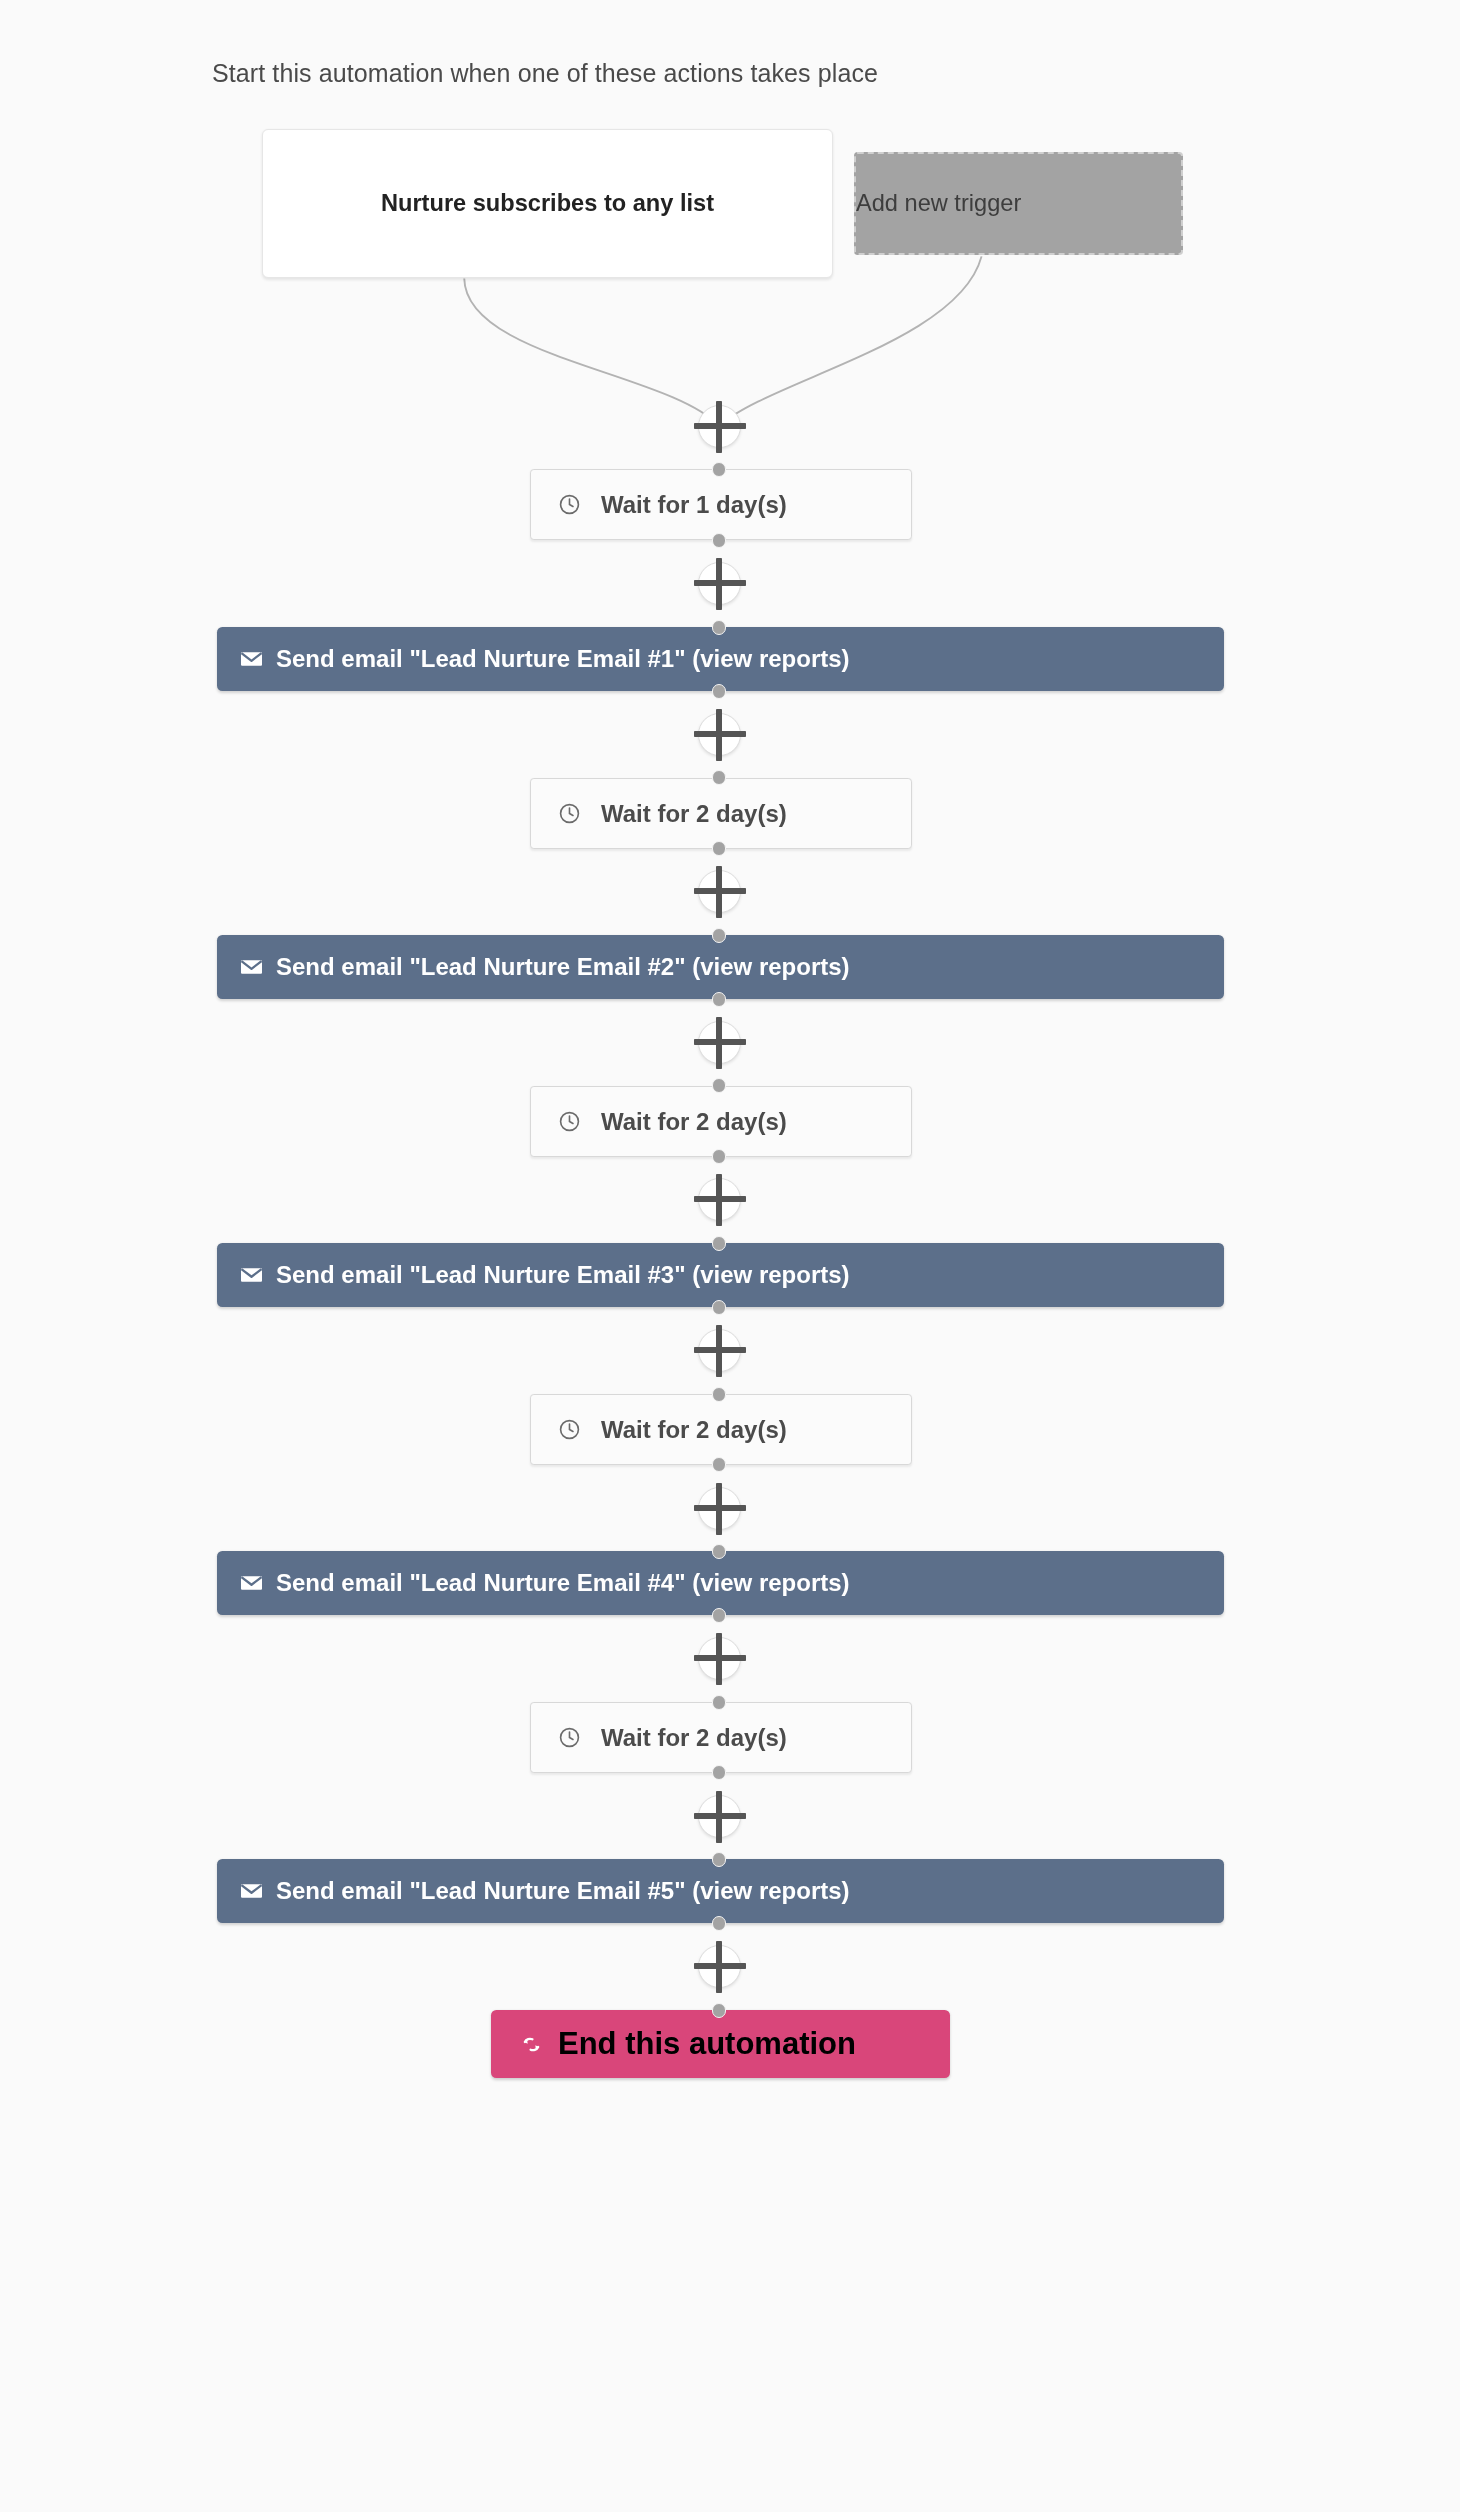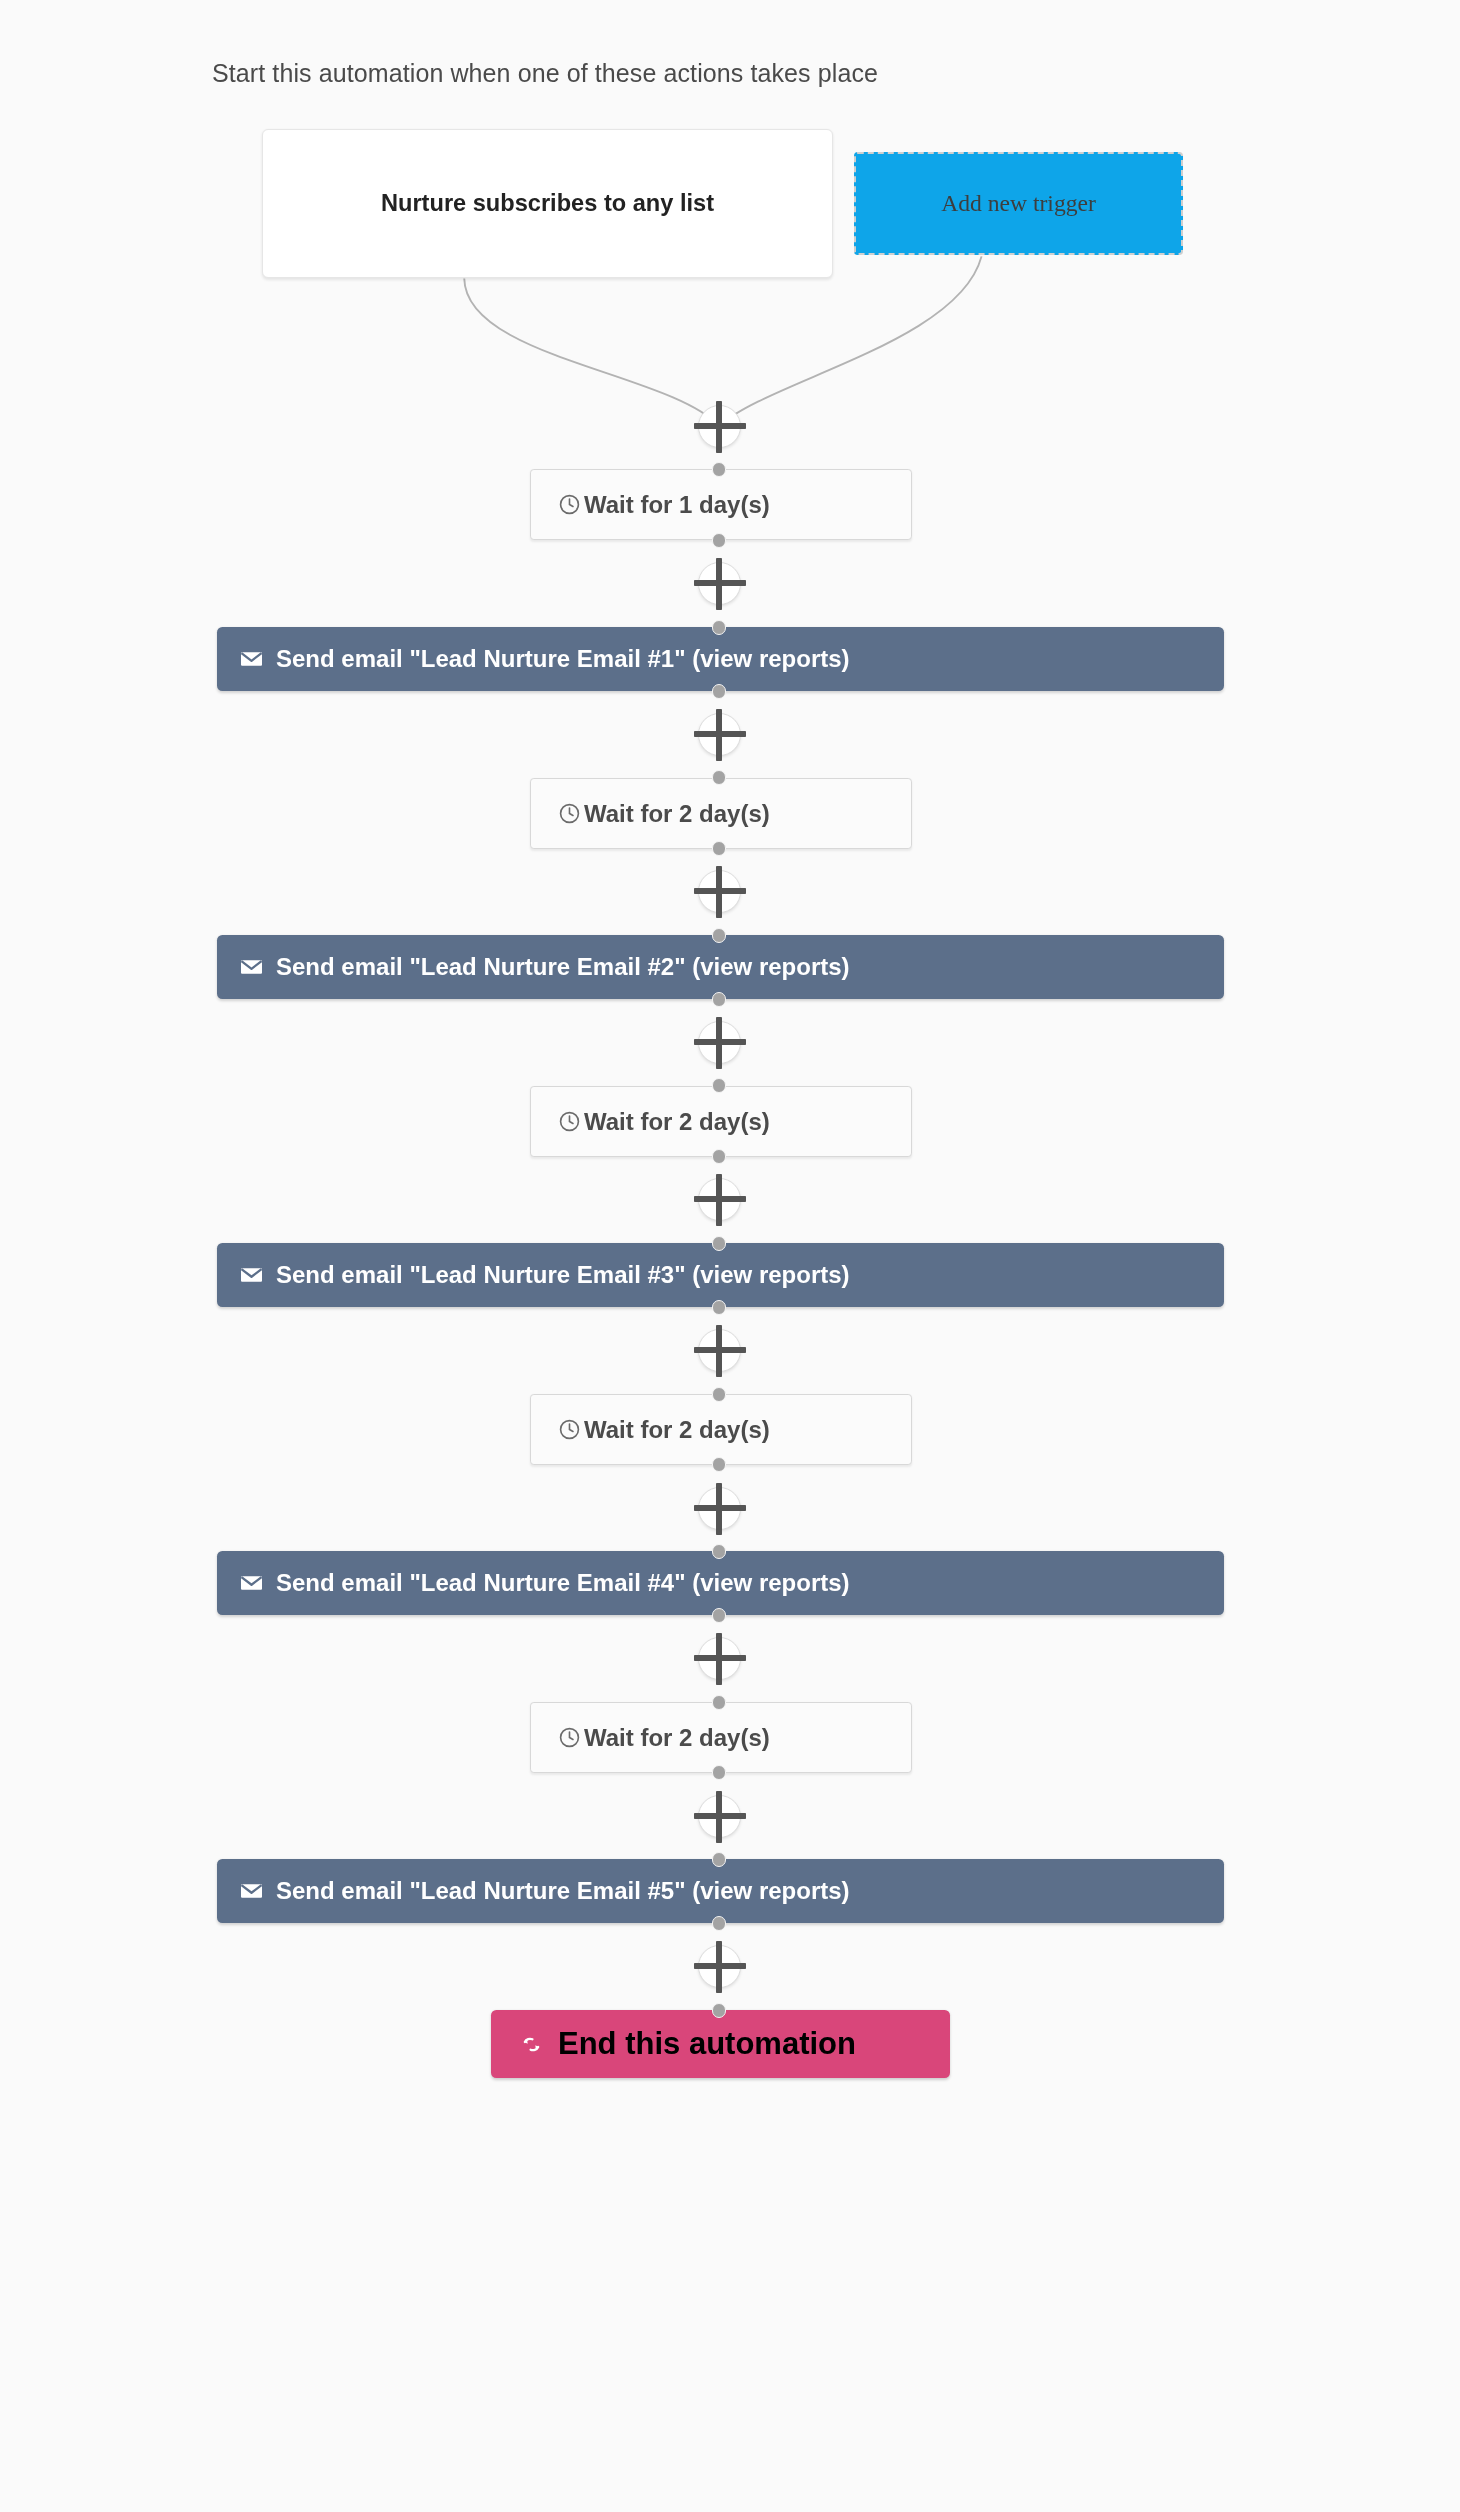--- a/index.html
+++ b/index.html
@@ -63,27 +63,26 @@
     text-align: center;
     line-height: 1.38;
   }
 
   .add-trigger-box {
     position: absolute;
     left: 854px;
     top: 152px;
     width: 329px;
     height: 103px;
-    background: #0ea5e9;
+    background: #a3a3a3;
     border: 2.3px dashed #cfcfcf;
     border-radius: 3.8px;
     display: flex;
     align-items: center;
-    justify-content: center;
-    font-family: Liberation Serif, serif;
+    justify-content: flex-start;
   }
   .add-trigger-label {
     font-size: 23.6px;
     font-weight: 400;
     color: #3d3d3d;
     white-space: nowrap;
   }
 
   
   .plus-node {
@@ -122,21 +121,21 @@
     box-shadow: 0 1.5px 2.3px rgba(0,0,0,0.07);
     display: flex;
     align-items: center;
     padding-left: 27px;
   }
   .wait-label {
     font-size: 24px;
     font-weight: 700;
     color: #4b4b4b;
     white-space: nowrap;
-    margin-left: 3px;
+    margin-left: 20px;
   }
   .clock-icon { flex: 0 0 auto; display: block; }
 
   
   .email-node {
     position: absolute;
     left: 217px;
     width: 1007px;
     height: 64px;
     background: #5c6f8a;

